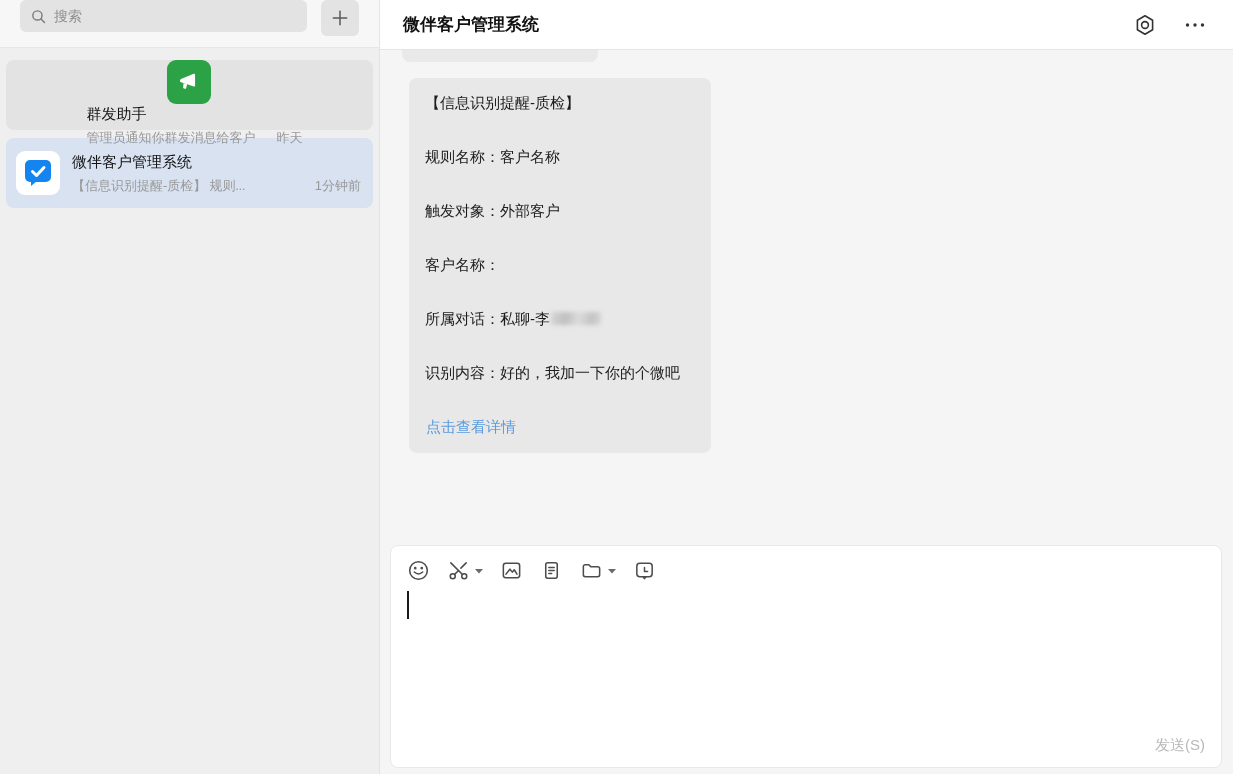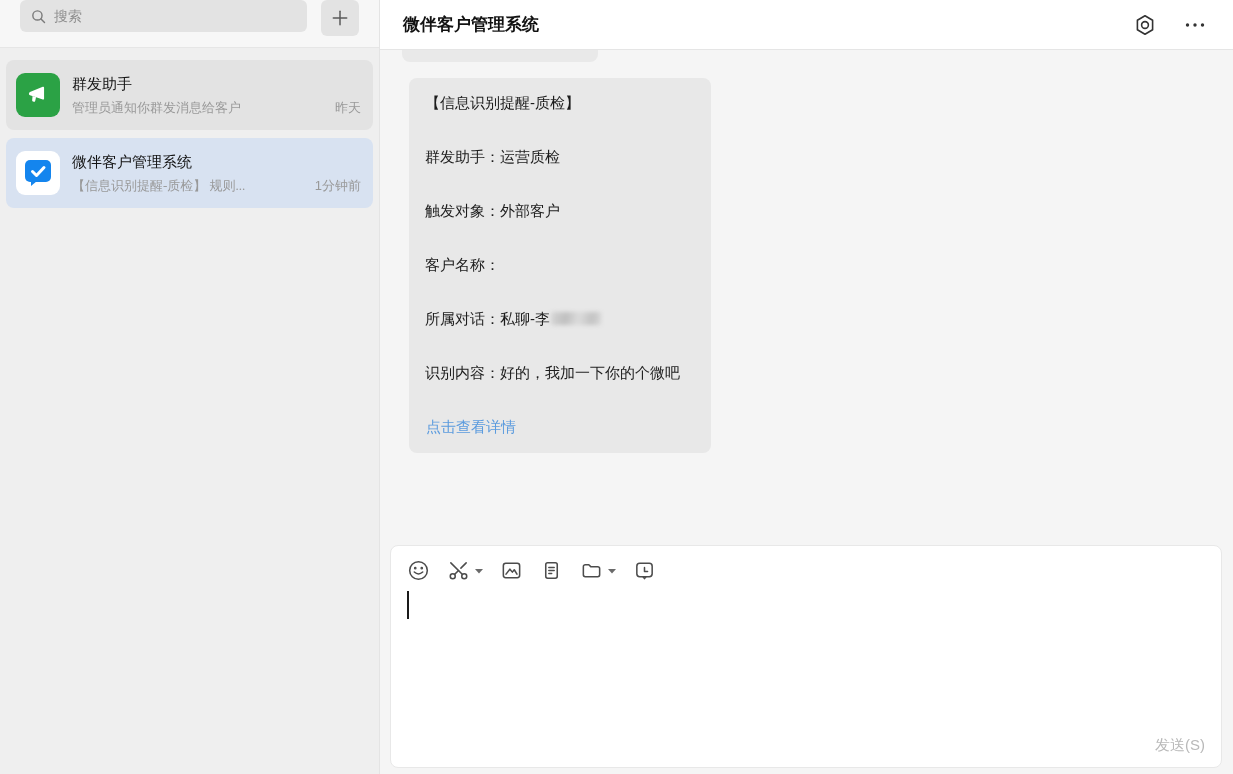--- a/index.html
+++ b/index.html
@@ -10,21 +10,21 @@
   
   .sidebar { width:380px; height:100%; background:#efefef; border-right:1px solid #e4e4e4; display:flex; flex-direction:column; }
   .side-top { height:48px; background:#f7f7f7; border-bottom:1px solid #e6e6e6; display:flex; padding:0 20px; flex:none; }
   .search-box { flex:1; height:32px; background:#e3e3e3; border-radius:6px; display:flex; align-items:center; padding:0 10px; color:#8a8a8a; }
   .search-box input { border:none; outline:none; background:transparent; font-size:14px; color:#555; width:100%; margin-left:7px; font-family:inherit; }
   .search-box input::placeholder { color:#8f8f8f; }
   .add-btn { width:38px; height:36px; margin-left:14px; background:#e3e3e3; border-radius:6px; display:flex; align-items:center; justify-content:center; cursor:pointer; }
 
   .chat-list { padding-top:12px; flex:1; }
   .chat-item { height:70px; margin:0 6px 8px 6px; border-radius:8px; display:flex; align-items:center; padding:0 12px 0 10px; cursor:pointer; }
-  .chat-item.grey { background:#e3e3e3; }
+  .chat-item.grey { background:#e3e3e3;flex-direction:column; }
   .chat-item.selected { background:#d8e2f1; }
   .avatar { width:44px; height:44px; border-radius:9px; flex:none; display:flex; align-items:center; justify-content:center; }
   .avatar.green { background:#2ba245; }
   .avatar.white { background:#ffffff; }
   .chat-txt { flex:1; min-width:0; margin-left:12px; }
   .chat-name { font-size:15px; color:#141414; line-height:20px; margin-bottom:5px; white-space:nowrap; overflow:hidden; text-overflow:ellipsis; }
   .chat-sub { display:flex; align-items:center; }
   .chat-preview { flex:1; min-width:0; font-size:13px; color:#999; white-space:nowrap; overflow:hidden; text-overflow:ellipsis;font-family:Liberation Serif, serif; }
   .chat-time { flex:none; font-size:13px; color:#999; margin-left:21px; }
 
@@ -142,21 +142,21 @@
         </svg>
       </div>
     </div>
 
     <div class="chat-area">
 
       <div class="partial-bubble"></div>
 
       <div class="msg-card">
         <p>【信息识别提醒-质检】</p>
-        <p>群发助手：运营质检</p>
+        <p>规则名称：客户名称</p>
         <p>触发对象：外部客户</p>
         <p>客户名称：</p>
         <p><span>所属对话：私聊-李</span><span class="redact"></span></p>
         <p>识别内容：好的，我加一下你的个微吧</p>
         <p class="card-link">点击查看详情</p>
       </div>
 
       <div class="composer">
         <div class="toolbar">
 

